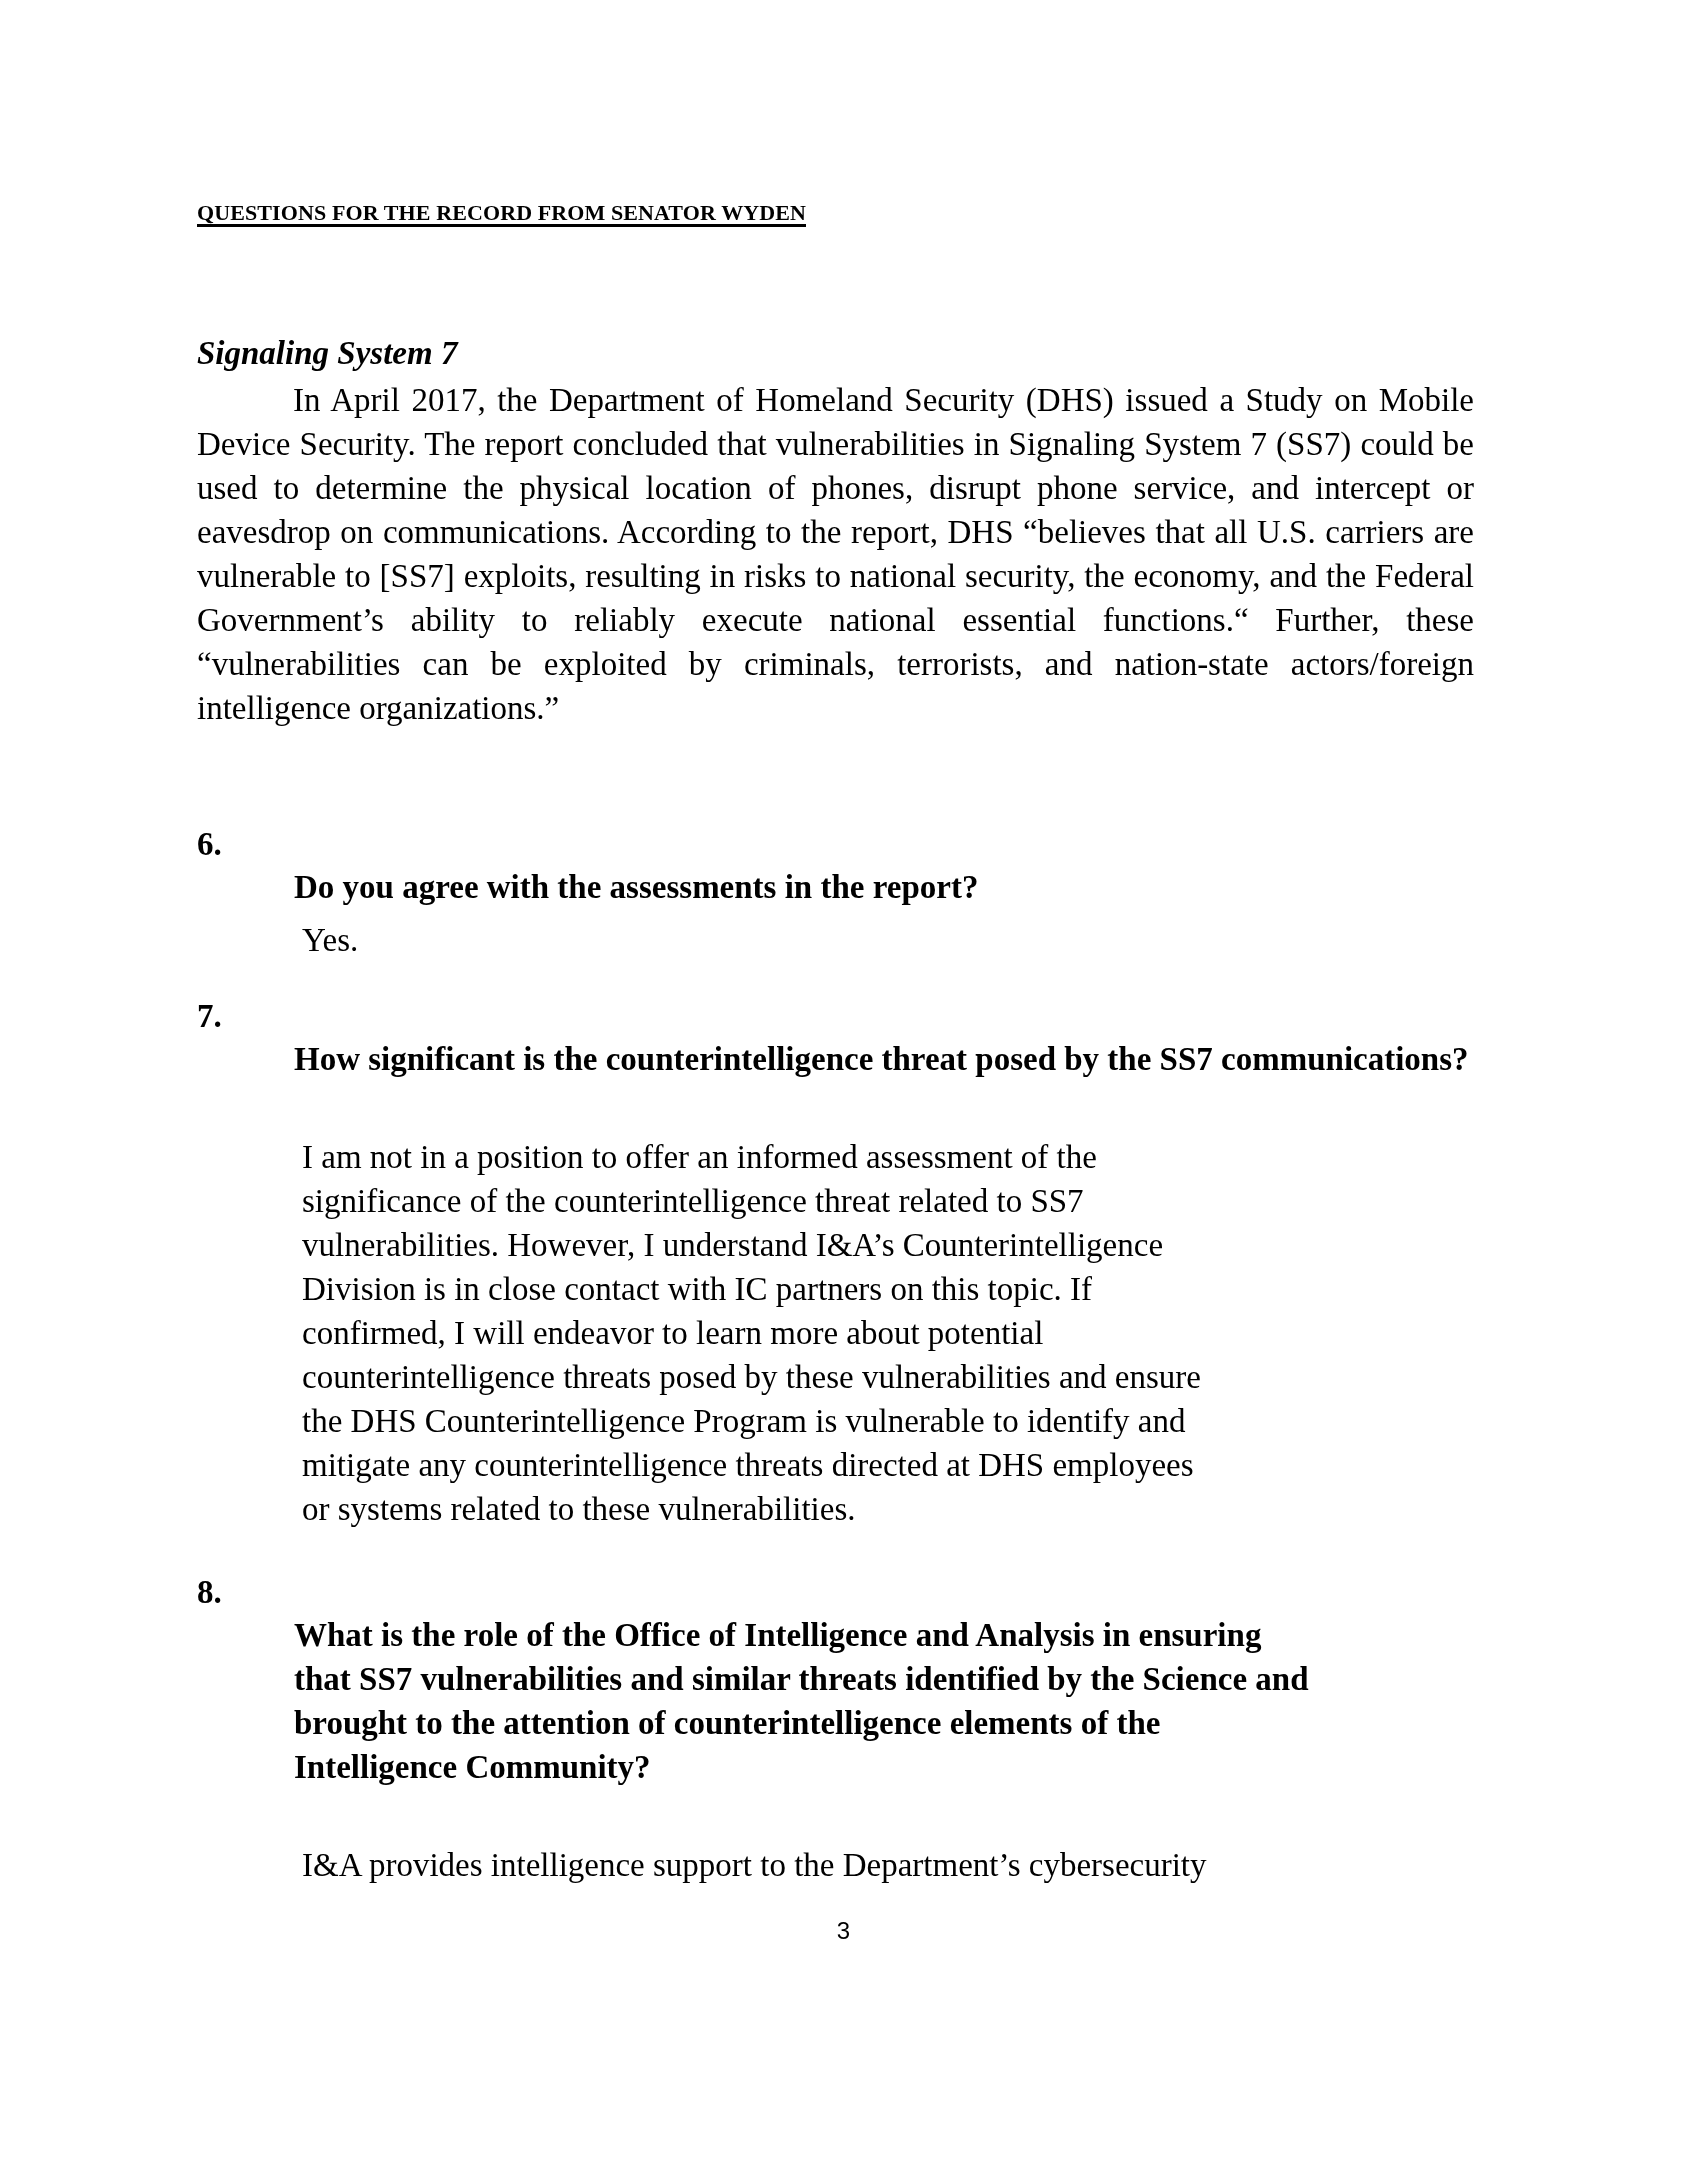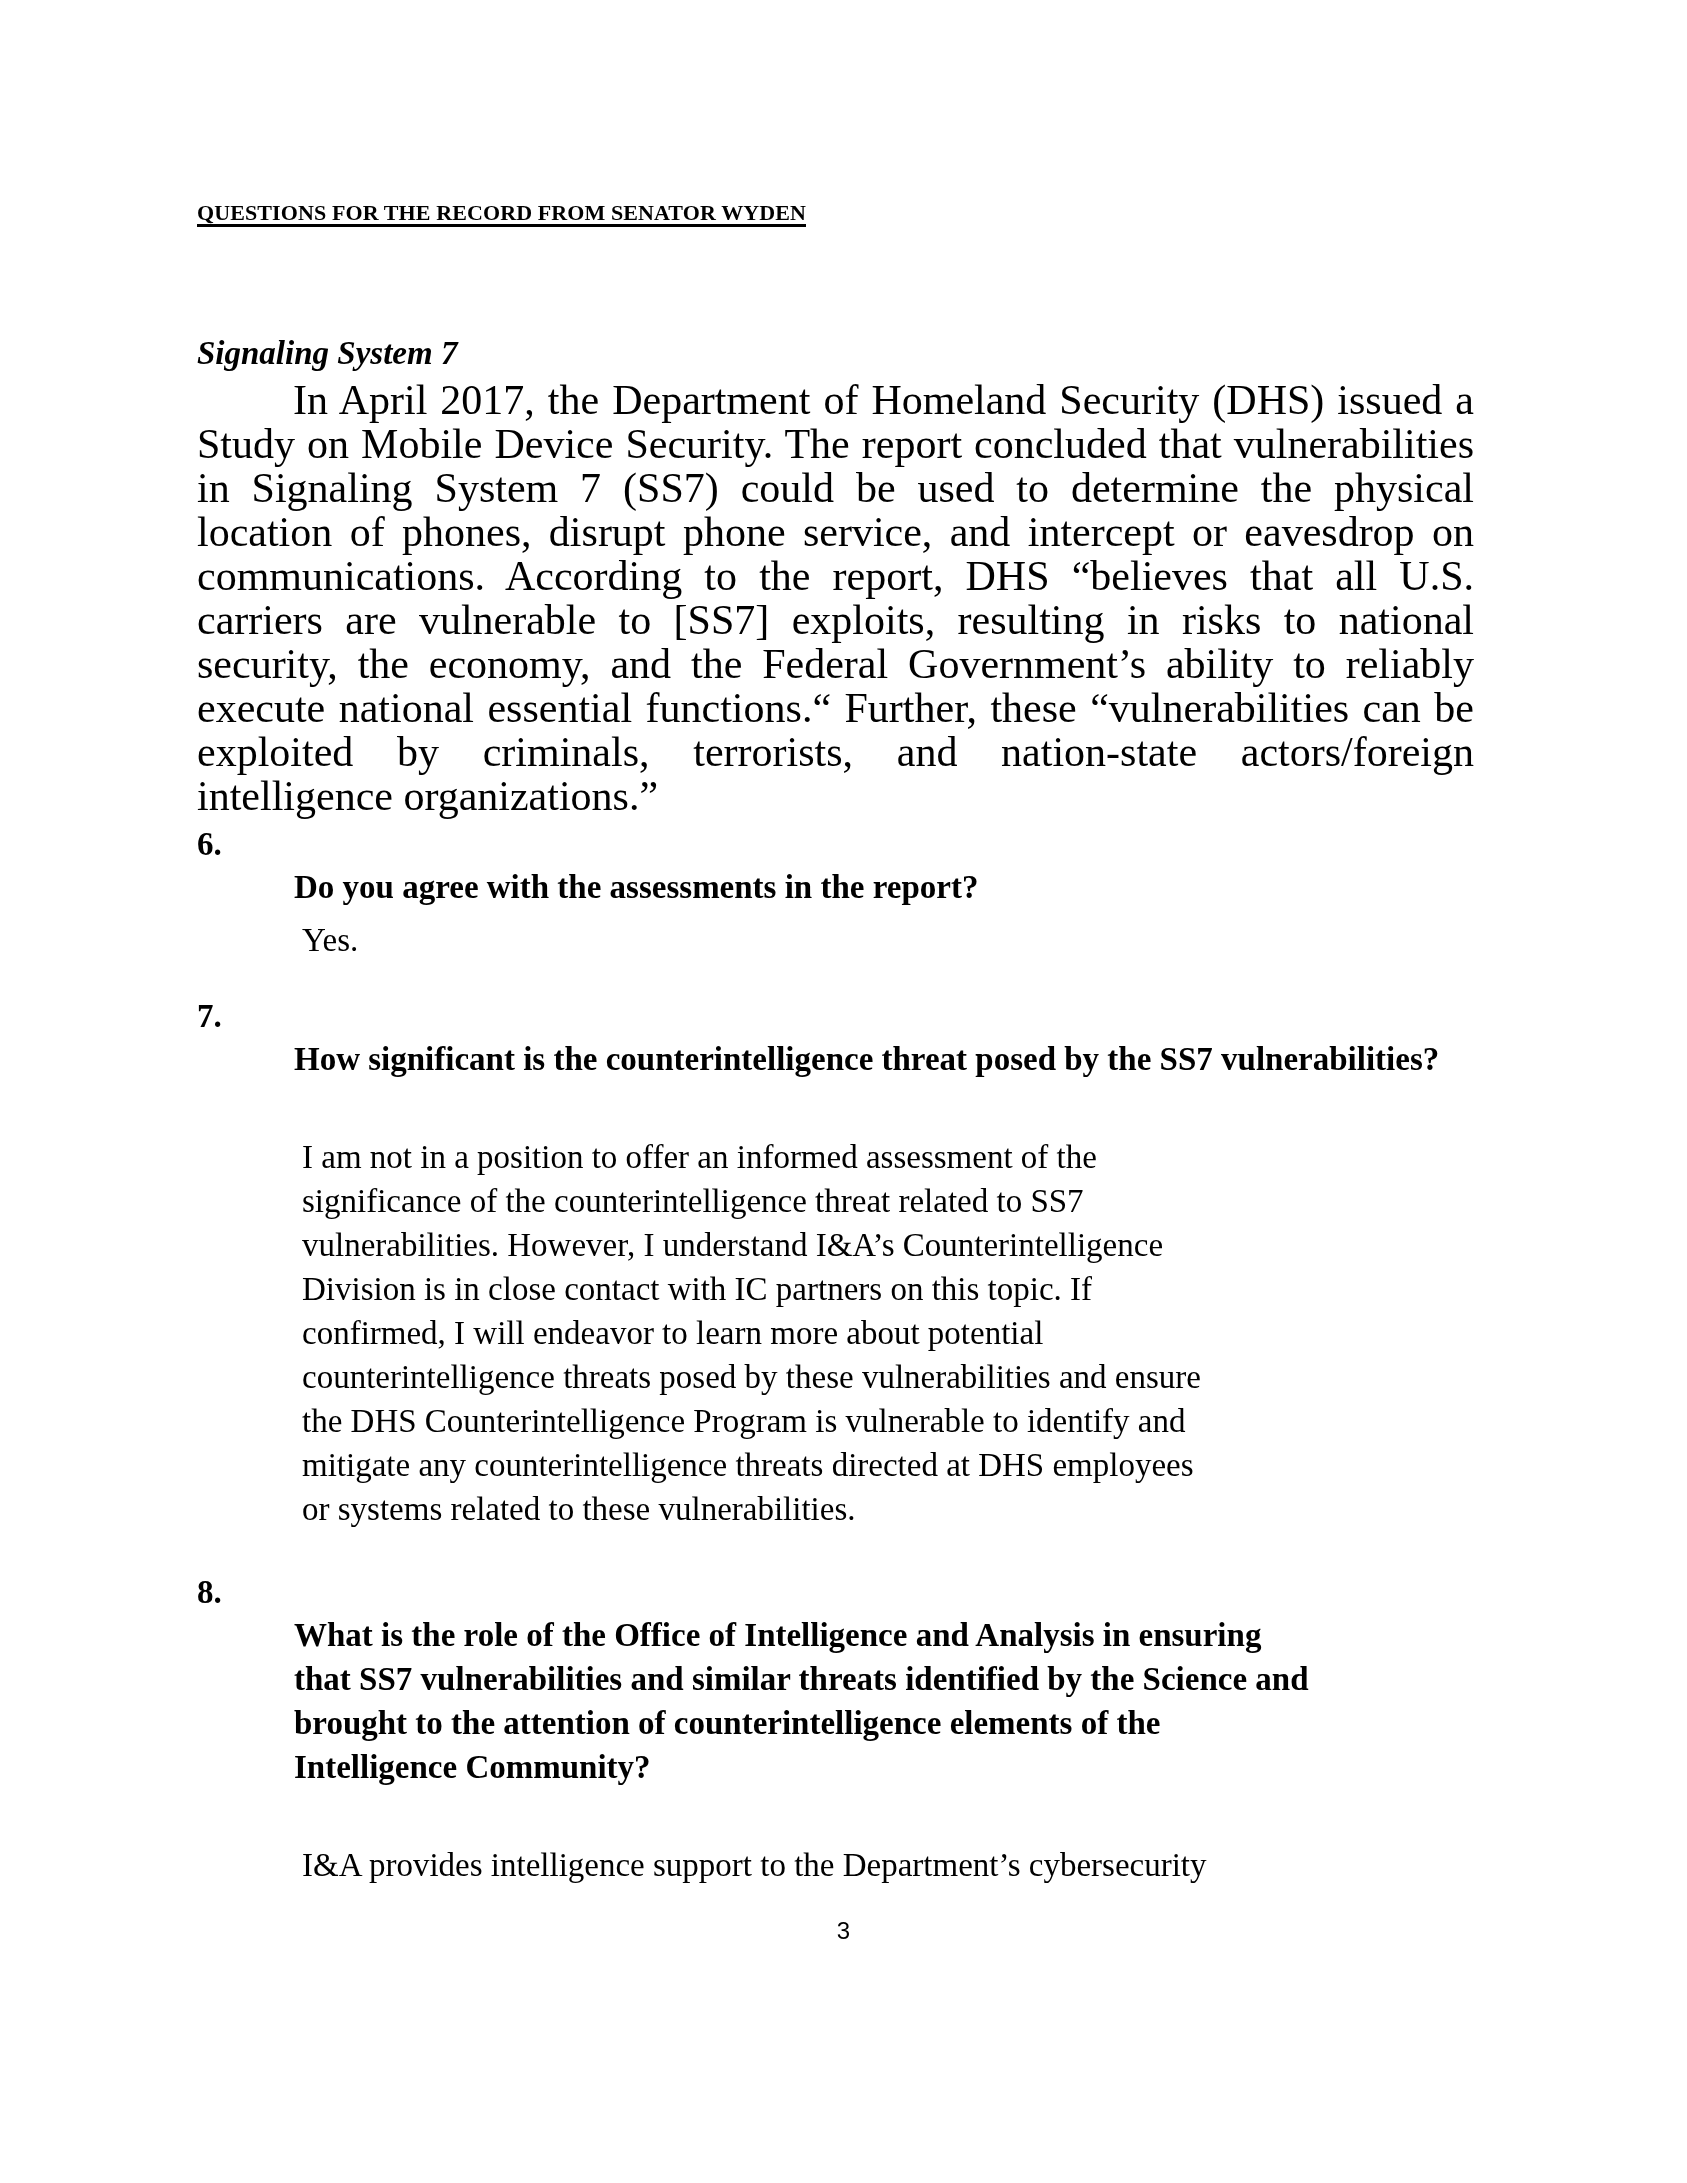--- a/index.html
+++ b/index.html
@@ -41,21 +41,21 @@
       font-size: 33px;
       font-weight: bold;
       font-style: italic;
       white-space: nowrap;
     }
     .intro {
       position: absolute;
       left: 197px;
       top: 378px;
       width: 1277px;
-      font-size: 42px;
+      font-size: 33px;
       line-height: 44px;
       text-align: justify;
       text-indent: 96px;
       margin: 0;
     }
     .question {
       position: absolute;
       left: 197px;
       width: 1283px;
       font-size: 33px;
@@ -107,21 +107,21 @@
   <div class="question" style="top: 822px;">
     <span class="qnum">6.</span>
     <span class="qtext">Do you agree with the assessments in the report?</span>
   </div>
   <div class="answer" style="top: 910px;">
     <span class="line">Yes.</span>
   </div>
 
   <div class="question" style="top: 994px;">
     <span class="qnum">7.</span>
-    <span class="qtext" style="width: 1085px; display:block;">How significant is the counterintelligence threat posed by the SS7 vulnerabilities?</span>
+    <span class="qtext" style="width: 1085px; display:block;">How significant is the counterintelligence threat posed by the SS7 communications?</span>
   </div>
   <div class="answer" style="top: 1127px;">
     <span class="line">I am not in a position to offer an informed assessment of the</span>
     <span class="line">significance of the counterintelligence threat related to SS7</span>
     <span class="line">vulnerabilities.  However, I understand I&amp;A’s Counterintelligence</span>
     <span class="line">Division is in close contact with IC partners on this topic.  If</span>
     <span class="line">confirmed, I will endeavor to learn more about potential</span>
     <span class="line">counterintelligence threats posed by these vulnerabilities and ensure</span>
     <span class="line">the DHS Counterintelligence Program is vulnerable to identify and</span>
     <span class="line">mitigate any counterintelligence threats directed at DHS employees</span>

